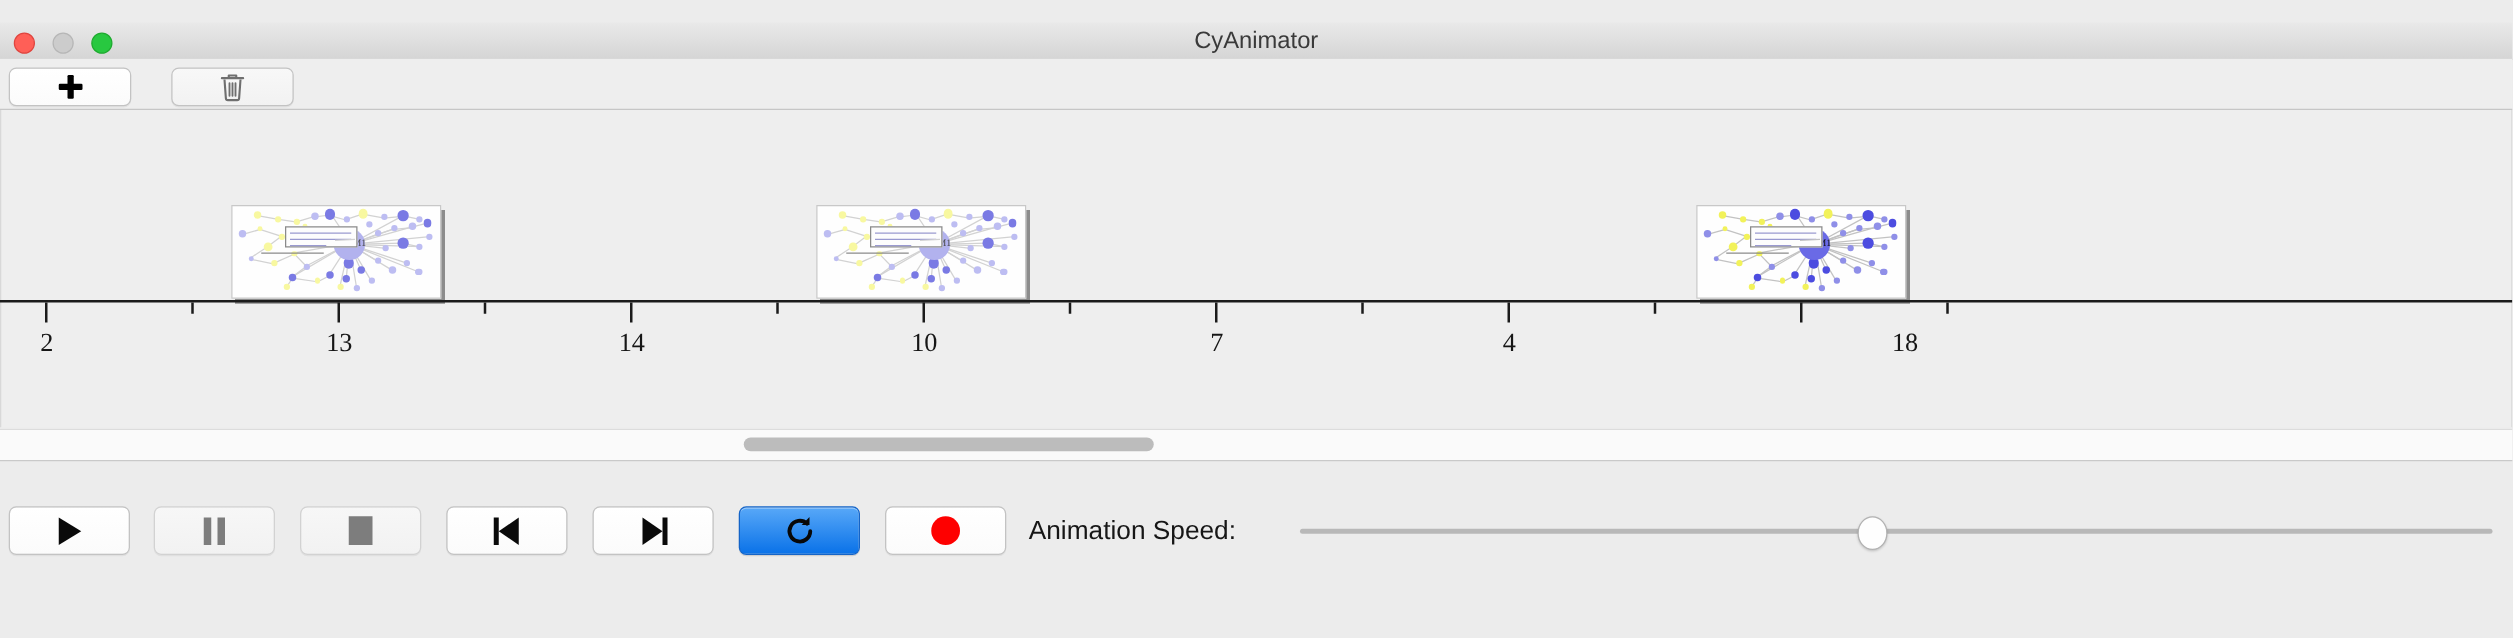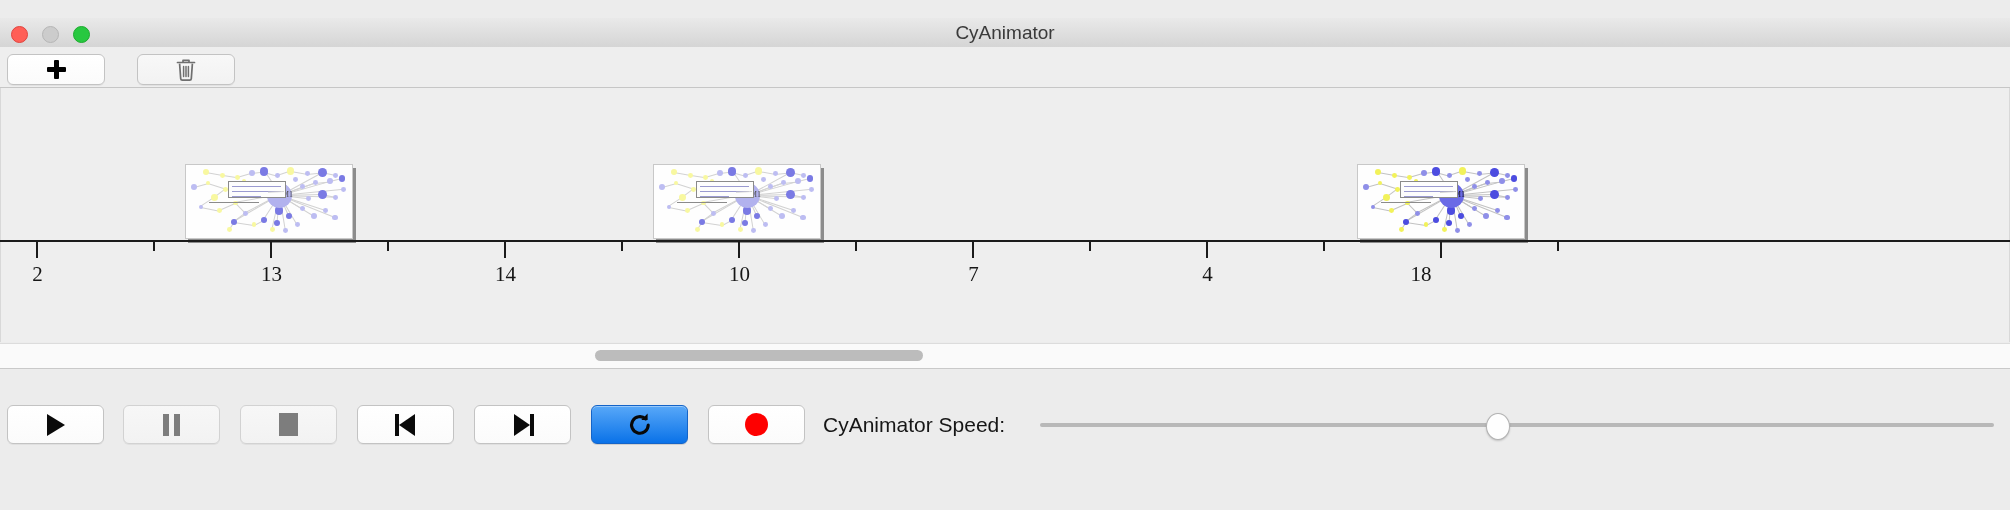--- a/index.html
+++ b/index.html
@@ -554,21 +554,21 @@
         <div class="tick major" style="left: 738.44px; top: 154px;"></div>
         <div class="tick-label" style="left: 739.44px; top: 174px;">10</div>
         <div class="tick minor" style="left: 855.44px; top: 154px;"></div>
         <div class="tick major" style="left: 972.44px; top: 154px;"></div>
         <div class="tick-label" style="left: 973.44px; top: 174px;">7</div>
         <div class="tick minor" style="left: 1089.44px; top: 154px;"></div>
         <div class="tick major" style="left: 1206.44px; top: 154px;"></div>
         <div class="tick-label" style="left: 1207.44px; top: 174px;">4</div>
         <div class="tick minor" style="left: 1323.44px; top: 154px;"></div>
         <div class="tick major" style="left: 1440.44px; top: 154px;"></div>
-        <div class="tick-label" style="left: 1421px; top: 174px;">18</div>
+        <div class="tick-label" style="left: 1524px; top: 174px;">18</div>
         <div class="tick minor" style="left: 1557.44px; top: 154px;"></div>
       </div>
   </div>
 
   <div class="hscroll-track">
     <div class="hscroll-thumb" id="hthumb" style="left: 29.6%; width: 16.3%;"></div>
   </div>
 
   <div class="transport">
     <div class="tbtn" style="left:7px; width:97px">
@@ -593,20 +593,20 @@
       <span class="ico-loop">
         <svg width="26" height="26" viewBox="0 0 26 26">
           <path d="M21.2 13a8.3 8.3 0 1 1-2.6-6.1" stroke="#080808" stroke-width="3.1" fill="none" stroke-linecap="round"></path>
           <path d="M20.6 1.6v6.3h-6.3z" fill="#080808"></path>
         </svg>
       </span>
     </div>
     <div class="tbtn" style="left:708px; width:97px">
       <span class="ico-rec"></span>
     </div>
-    <div class="speed-label" style="left:823px">CyAnimator Speed:</div>
+    <div class="speed-label" style="left:823px">Animation Speed:</div>
     <div class="slider" style="left:1040px; right:16px">
       <div class="slider-track"></div>
       <div class="slider-thumb" id="sthumb" style="left: 48%;"></div>
     </div>
   </div>
 
 </div>
 
 </body></html>

